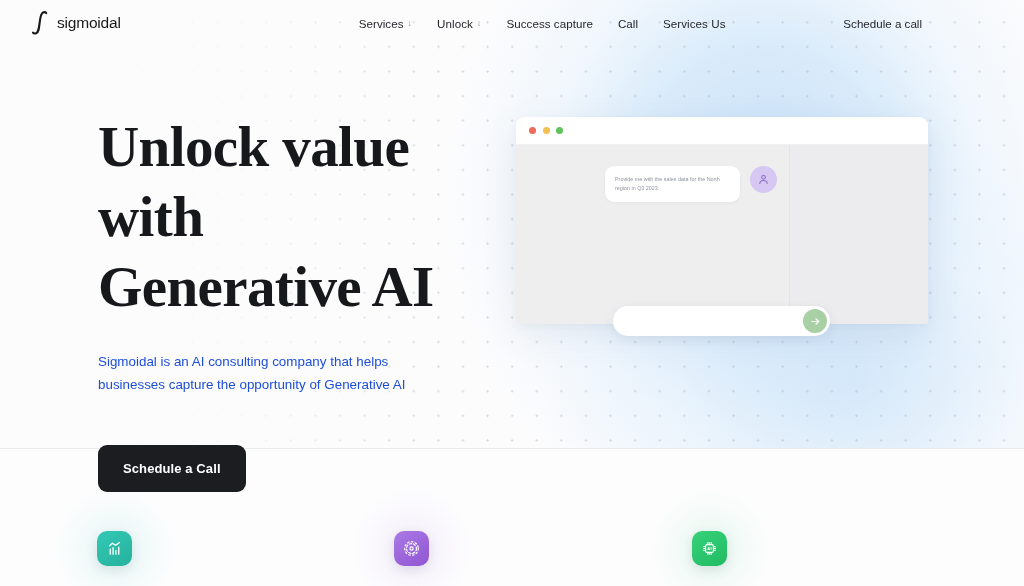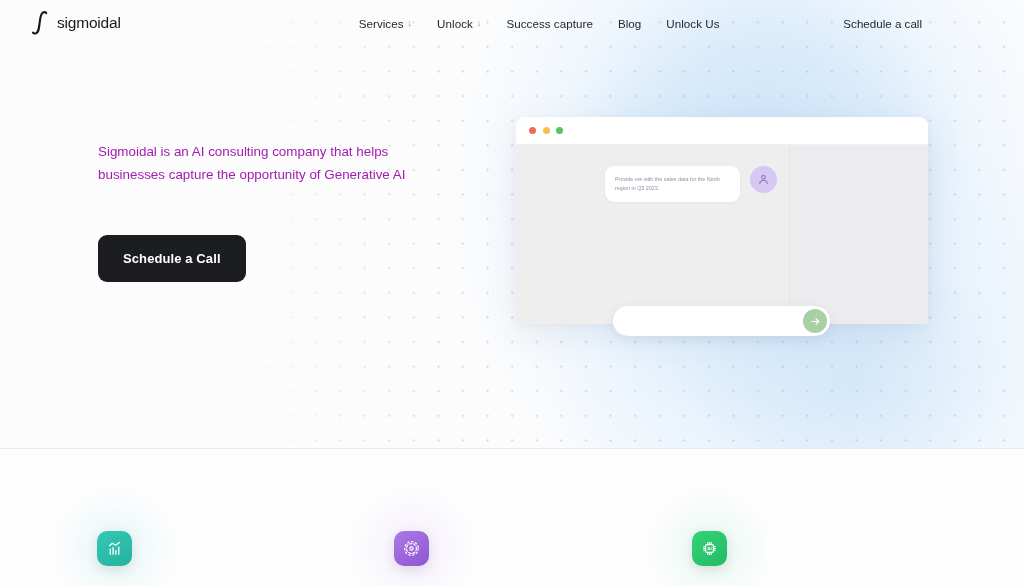--- a/index.html
+++ b/index.html
@@ -77,21 +77,21 @@
 
   
   .hero-left { position:absolute; left:98px; top:112px; width:420px; z-index:5; }
   .hero-title {
     font-family:"Liberation Serif", "DejaVu Serif", serif;
     font-size:57px; line-height:70px; font-weight:700;
     color:#17181b; letter-spacing:-0.6px;
   }
   .hero-sub {
     margin-top:29px;
-    font-size:13.4px; line-height:22.5px; color:#a21caf;
+    font-size:13.4px; line-height:22.5px; color:#1d4ed8;
     max-width:330px;
   }
   .hero-btn {
     margin-top:49px;
     display:inline-flex; align-items:center; justify-content:center;
     height:47px; padding:0 25px;
     background:#1c1d21; color:#ffffff;
     border:none; border-radius:9px;
     font-family:"Liberation Sans", sans-serif;
     font-size:13px; font-weight:700; letter-spacing:0.1px;
@@ -211,31 +211,35 @@
       <span class="caret">↓</span>
     </div>
     <div class="nav-item">
       <span>Unlock</span>
       <span class="caret">↓</span>
     </div>
     <div class="nav-item">
       <span>Success capture</span>
     </div>
     <div class="nav-item">
-      <span>Blog</span>
-    </div>
-    <div class="nav-item">
-      <span>Unlock Us</span>
+      <span>Call</span>
+    </div>
+    <div class="nav-item">
+      <span>Services Us</span>
     </div>
   </nav>
 
   <div class="nav-cta">Schedule a call</div>
 </header>
 
 <section class="hero-left">
+  <h1 class="hero-title">
+    <span>Unlock value with</span><br>
+    <span>Generative AI</span>
+  </h1>
   <p class="hero-sub">Sigmoidal is an AI consulting company that helps businesses capture the opportunity of Generative AI</p>
   <button class="hero-btn">Schedule a Call</button>
 </section>
 
 <div class="mockup">
   <div class="mockup-bar">
     <span class="dot red"></span>
     <span class="dot yellow"></span>
     <span class="dot green"></span>
   </div>

